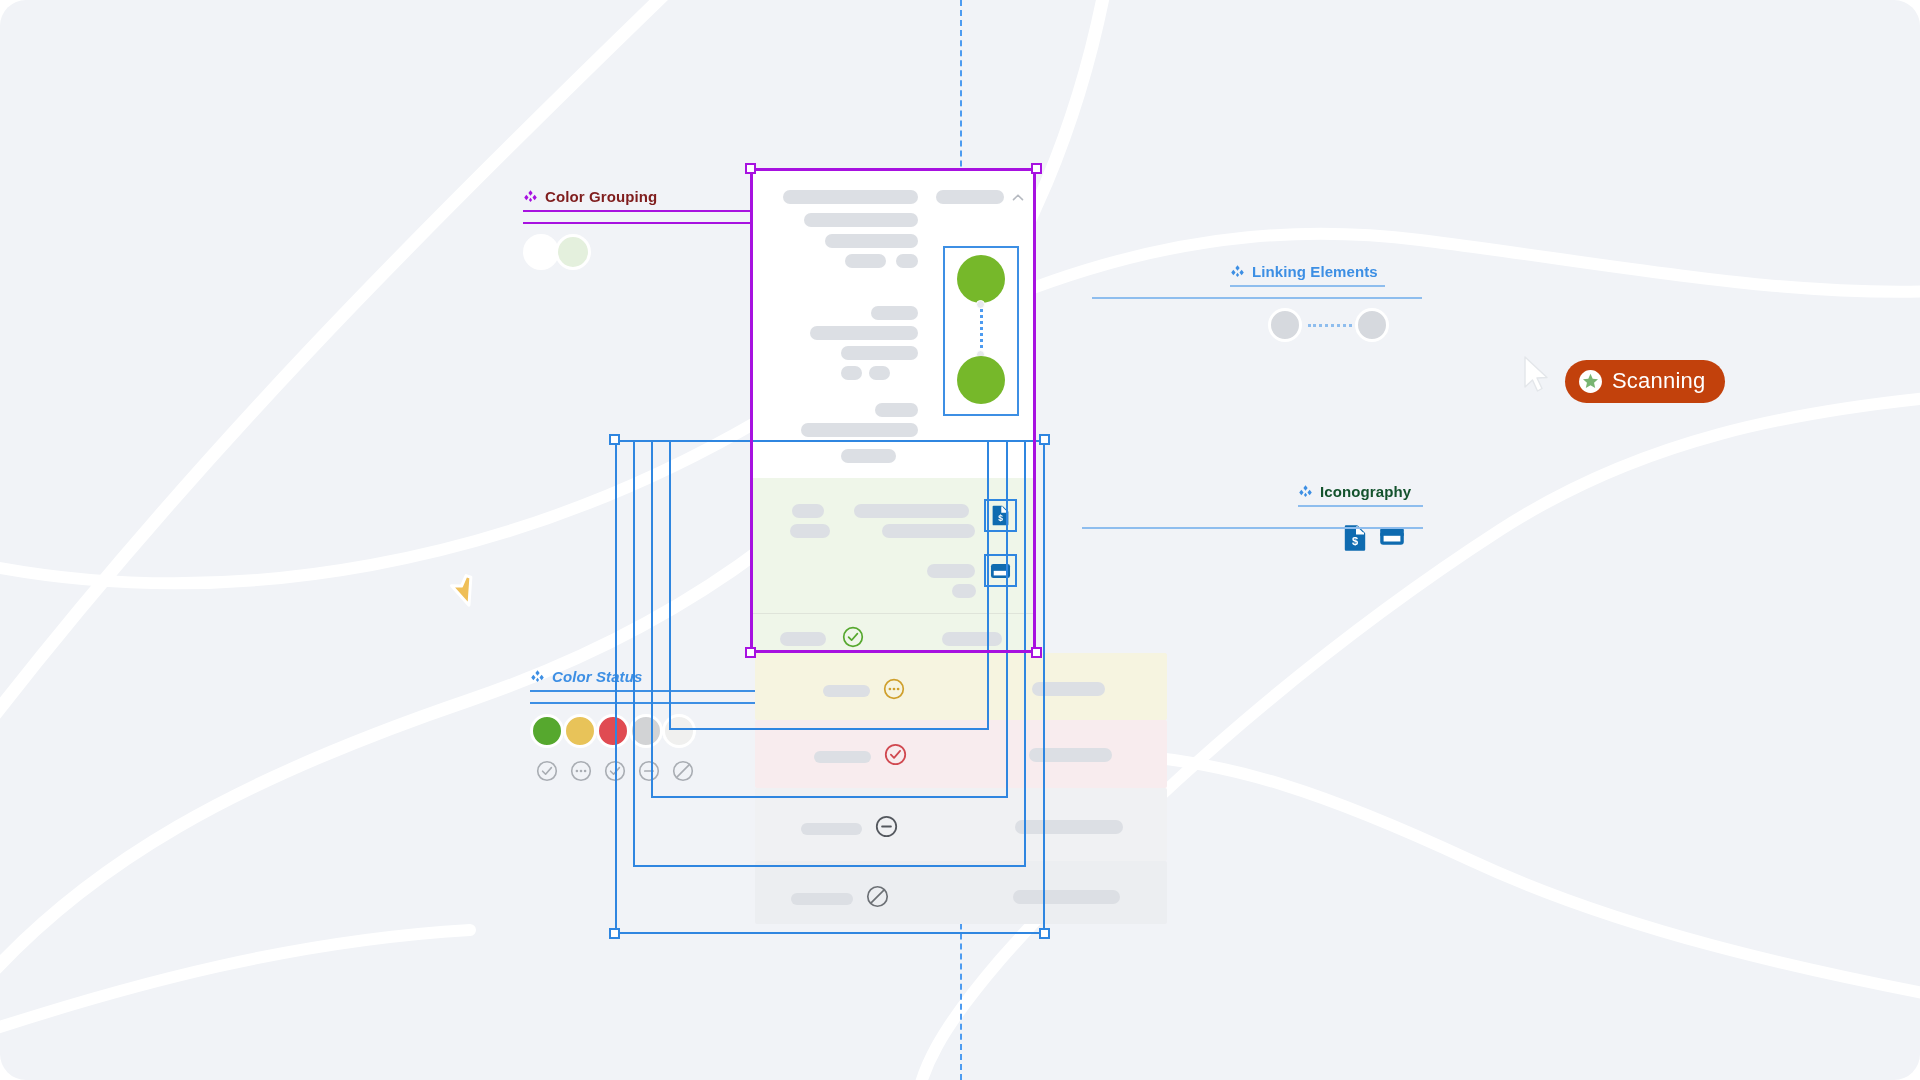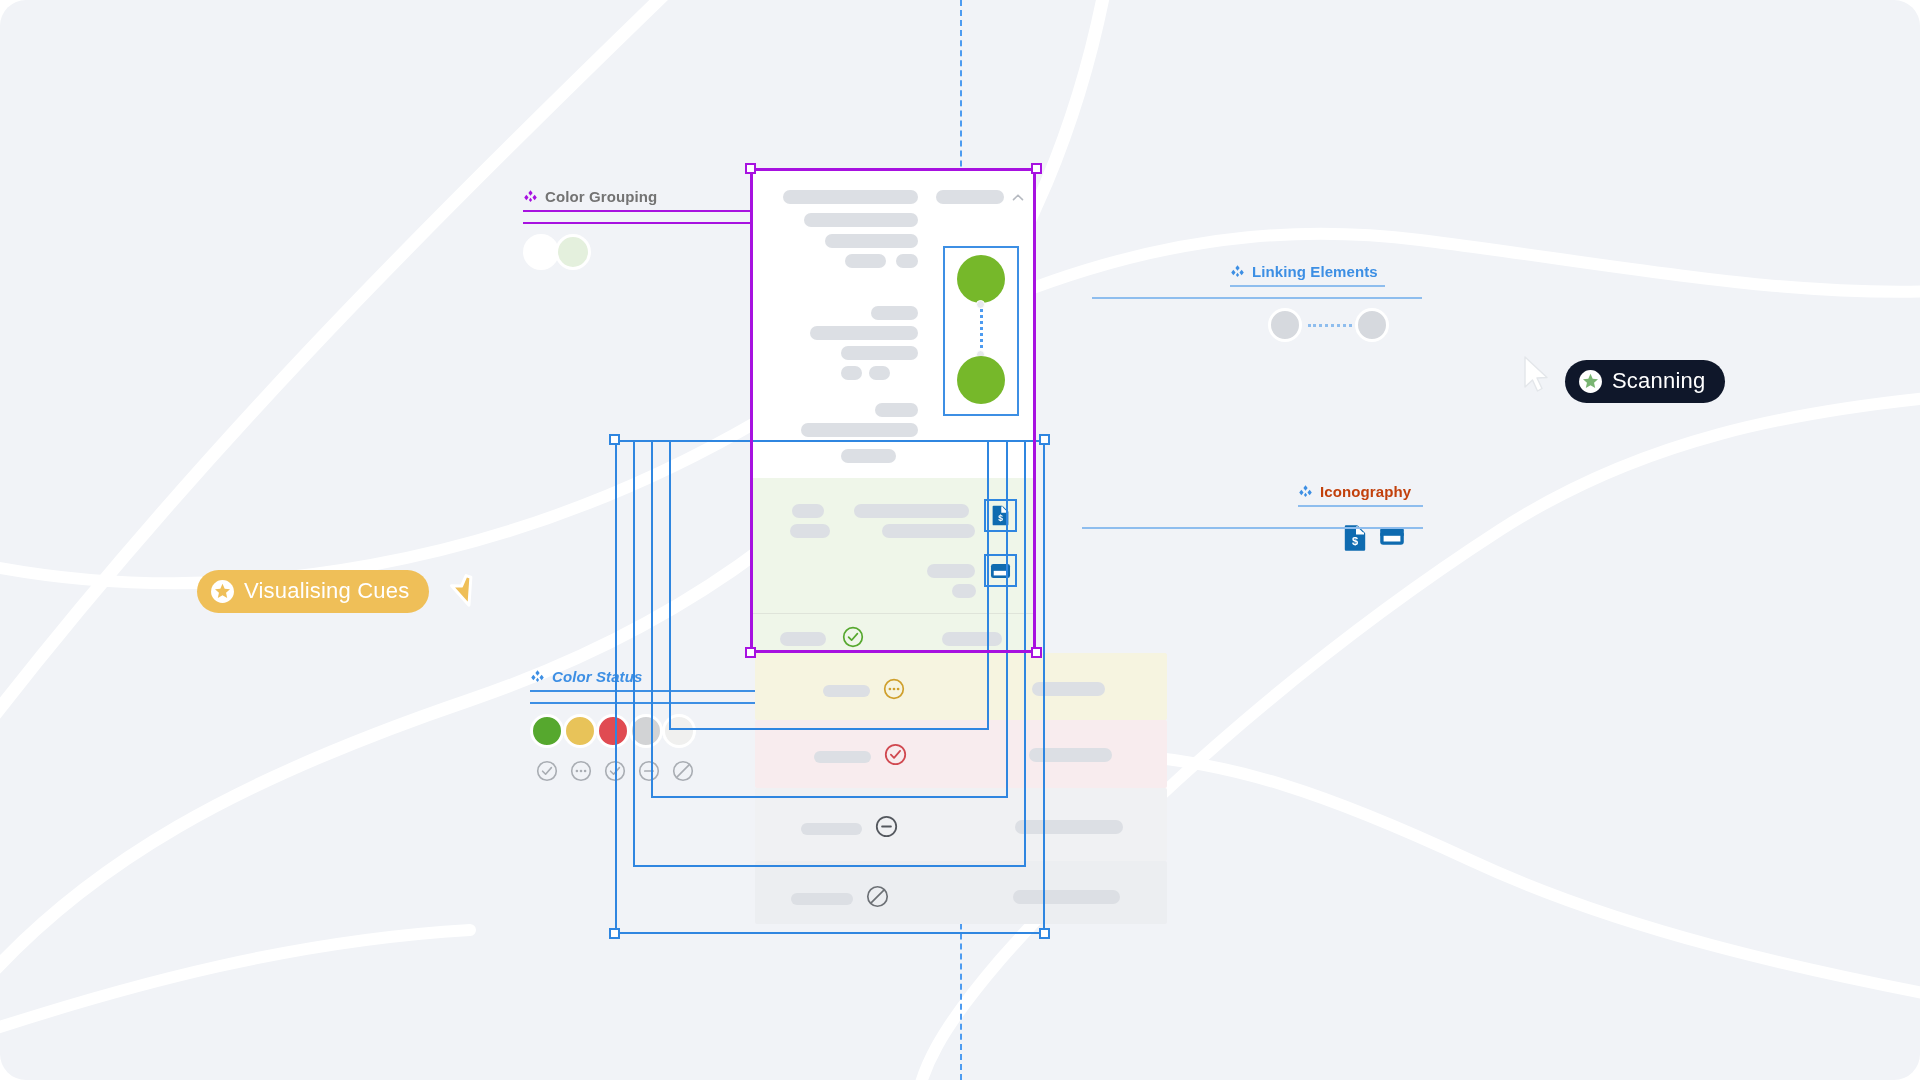--- a/index.html
+++ b/index.html
@@ -137,21 +137,21 @@
       <path d="M-40 560 C 230 620, 520 560, 760 420 C 990 290, 1180 210, 1420 240 C 1620 265, 1790 300, 1960 290" stroke-width="12"></path>
       <path d="M1960 395 C 1790 410, 1640 440, 1500 530 C 1330 640, 1150 790, 1000 960 C 940 1030, 920 1070, 915 1110" stroke-width="12"></path>
       <path d="M1960 1000 C 1800 970, 1620 930, 1470 860 C 1330 795, 1230 760, 1120 755" stroke-width="12"></path>
       <path d="M-40 1040 C 140 980, 300 940, 470 930" stroke-width="12"></path>
     </g>
   </svg>
 
   <div class="guide-v" style="left:960px;"></div>
 
   <div class="annot" style="left:523px; top:188px; width:310px;">
-    <div class="annot-label" style="color:#737373;">
+    <div class="annot-label" style="color:#7f1d1d;">
       <svg class="diamond-icon" width="15" height="15" viewBox="0 0 16 16">
         <g fill="#a711e0">
           <path d="M8 1.2 L10.3 4.2 L8 7.2 L5.7 4.2 Z"></path>
           <path d="M3.6 6.1 L5.9 9.1 L3.6 12.1 L1.3 9.1 Z"></path>
           <path d="M12.4 6.1 L14.7 9.1 L12.4 12.1 L10.1 9.1 Z"></path>
           <path d="M8 9.4 L9.7 11.6 L8 13.8 L6.3 11.6 Z"></path>
         </g>
       </svg>
       <span>Color Grouping</span>
     </div>
@@ -177,21 +177,21 @@
     <div class="annot-rule" style="background:#8ebdee;"></div>
     <div style="position:relative; height:42px; margin-top:18px; margin-left:38px;">
       <div class="sw" style="background:#d6d9de; position:absolute; left:0; top:3px;"></div>
       <div style="position:absolute; left:40px; top:19px; width:44px; height:0;
                   border-top:3px dotted #8ebdee;"></div>
       <div class="sw" style="background:#d6d9de; position:absolute; left:87px; top:3px;"></div>
     </div>
   </div>
 
   <div class="annot" style="left:1298px; top:483px; width:125px;">
-    <div class="annot-label" style="color:#c2410c;">
+    <div class="annot-label" style="color:#14532d;">
       <svg class="diamond-icon" width="15" height="15" viewBox="0 0 16 16">
         <g fill="#3d8fe4">
           <path d="M8 1.2 L10.3 4.2 L8 7.2 L5.7 4.2 Z"></path>
           <path d="M3.6 6.1 L5.9 9.1 L3.6 12.1 L1.3 9.1 Z"></path>
           <path d="M12.4 6.1 L14.7 9.1 L12.4 12.1 L10.1 9.1 Z"></path>
           <path d="M8 9.4 L9.7 11.6 L8 13.8 L6.3 11.6 Z"></path>
         </g>
       </svg>
       <span>Iconography</span>
     </div>
@@ -266,32 +266,25 @@
         </svg>
       </span>
     </div>
   </div>
 
   <div class="leader" style="left:523px; top:222px; width:310px; background:#a711e0;"></div>
   <div class="leader" style="left:1092px; top:297px; width:330px; background:#8ebdee;"></div>
   <div class="leader" style="left:1082px; top:527px; width:341px; background:#8ebdee;"></div>
   <div class="leader" style="left:530px; top:702px; width:228px; background:#3d8fe4;"></div>
 
-  <div class="pill" style="left:197px; top:570px; background:#efbf58;">
-    <svg class="star-badge" width="25" height="25" viewBox="0 0 24 24">
-      <circle cx="12" cy="12" r="11" fill="#ffffff"></circle>
-      <path d="M12 4.6 L14.1 9.3 L19.2 9.8 L15.4 13.3 L16.5 18.3 L12 15.7 L7.5 18.3 L8.6 13.3 L4.8 9.8 L9.9 9.3 Z" fill="#efbf58"></path>
-    </svg>
-    <span>Visualising Cues</span>
-  </div>
   <svg style="position:absolute; left:443px; top:565px;" width="36" height="44" viewBox="0 0 36 44">
     <path d="M10 39 L8 11 L28 28 L18 29 L15 40 Z" fill="#efbf58" stroke="#ffffff" stroke-width="3" stroke-linejoin="round" transform="rotate(188 18 25)"></path>
   </svg>
 
-  <div class="pill" style="left:1565px; top:360px; background:#0f172a;">
+  <div class="pill" style="left:1565px; top:360px; background:#c2410c;">
     <svg class="star-badge" width="25" height="25" viewBox="0 0 24 24">
       <circle cx="12" cy="12" r="11" fill="#ffffff"></circle>
       <path d="M12 4.6 L14.1 9.3 L19.2 9.8 L15.4 13.3 L16.5 18.3 L12 15.7 L7.5 18.3 L8.6 13.3 L4.8 9.8 L9.9 9.3 Z" fill="#79b572"></path>
     </svg>
     <span>Scanning</span>
   </div>
   <svg style="position:absolute; left:1521px; top:354px;" width="30" height="42" viewBox="0 0 30 42">
     <path d="M4 3 L4 33 L11.5 26 L16.5 37 L21 34.5 L16 24 L26 23.5 Z" fill="#ffffff" stroke="#e3e6ea" stroke-width="1.4" stroke-linejoin="round"></path>
   </svg>
 

